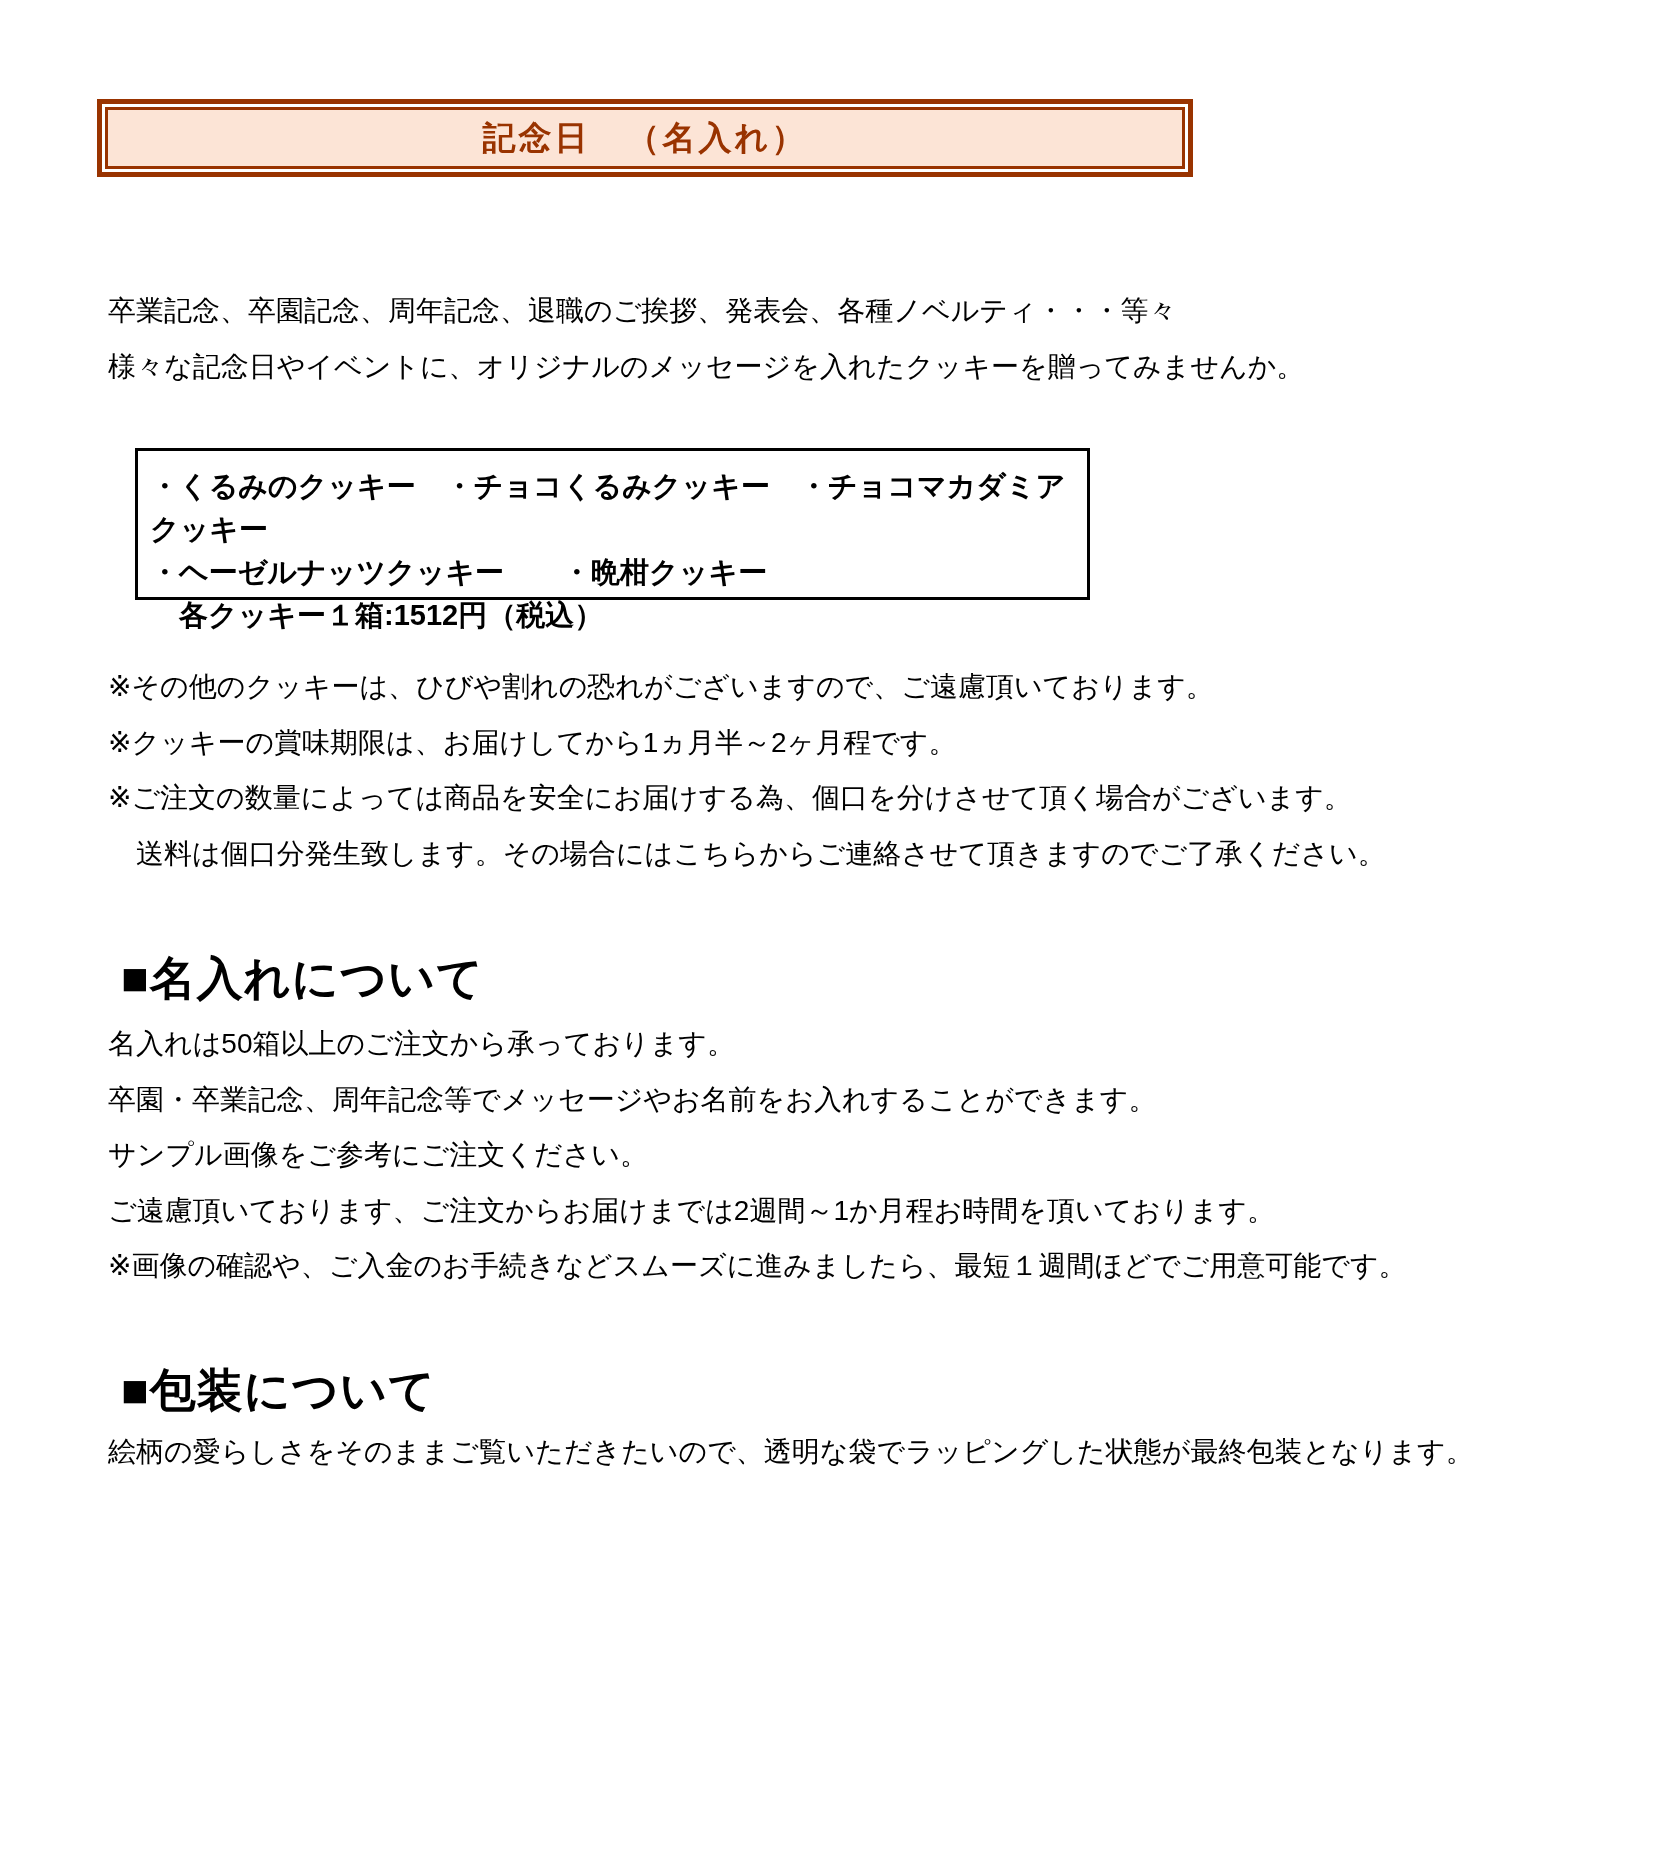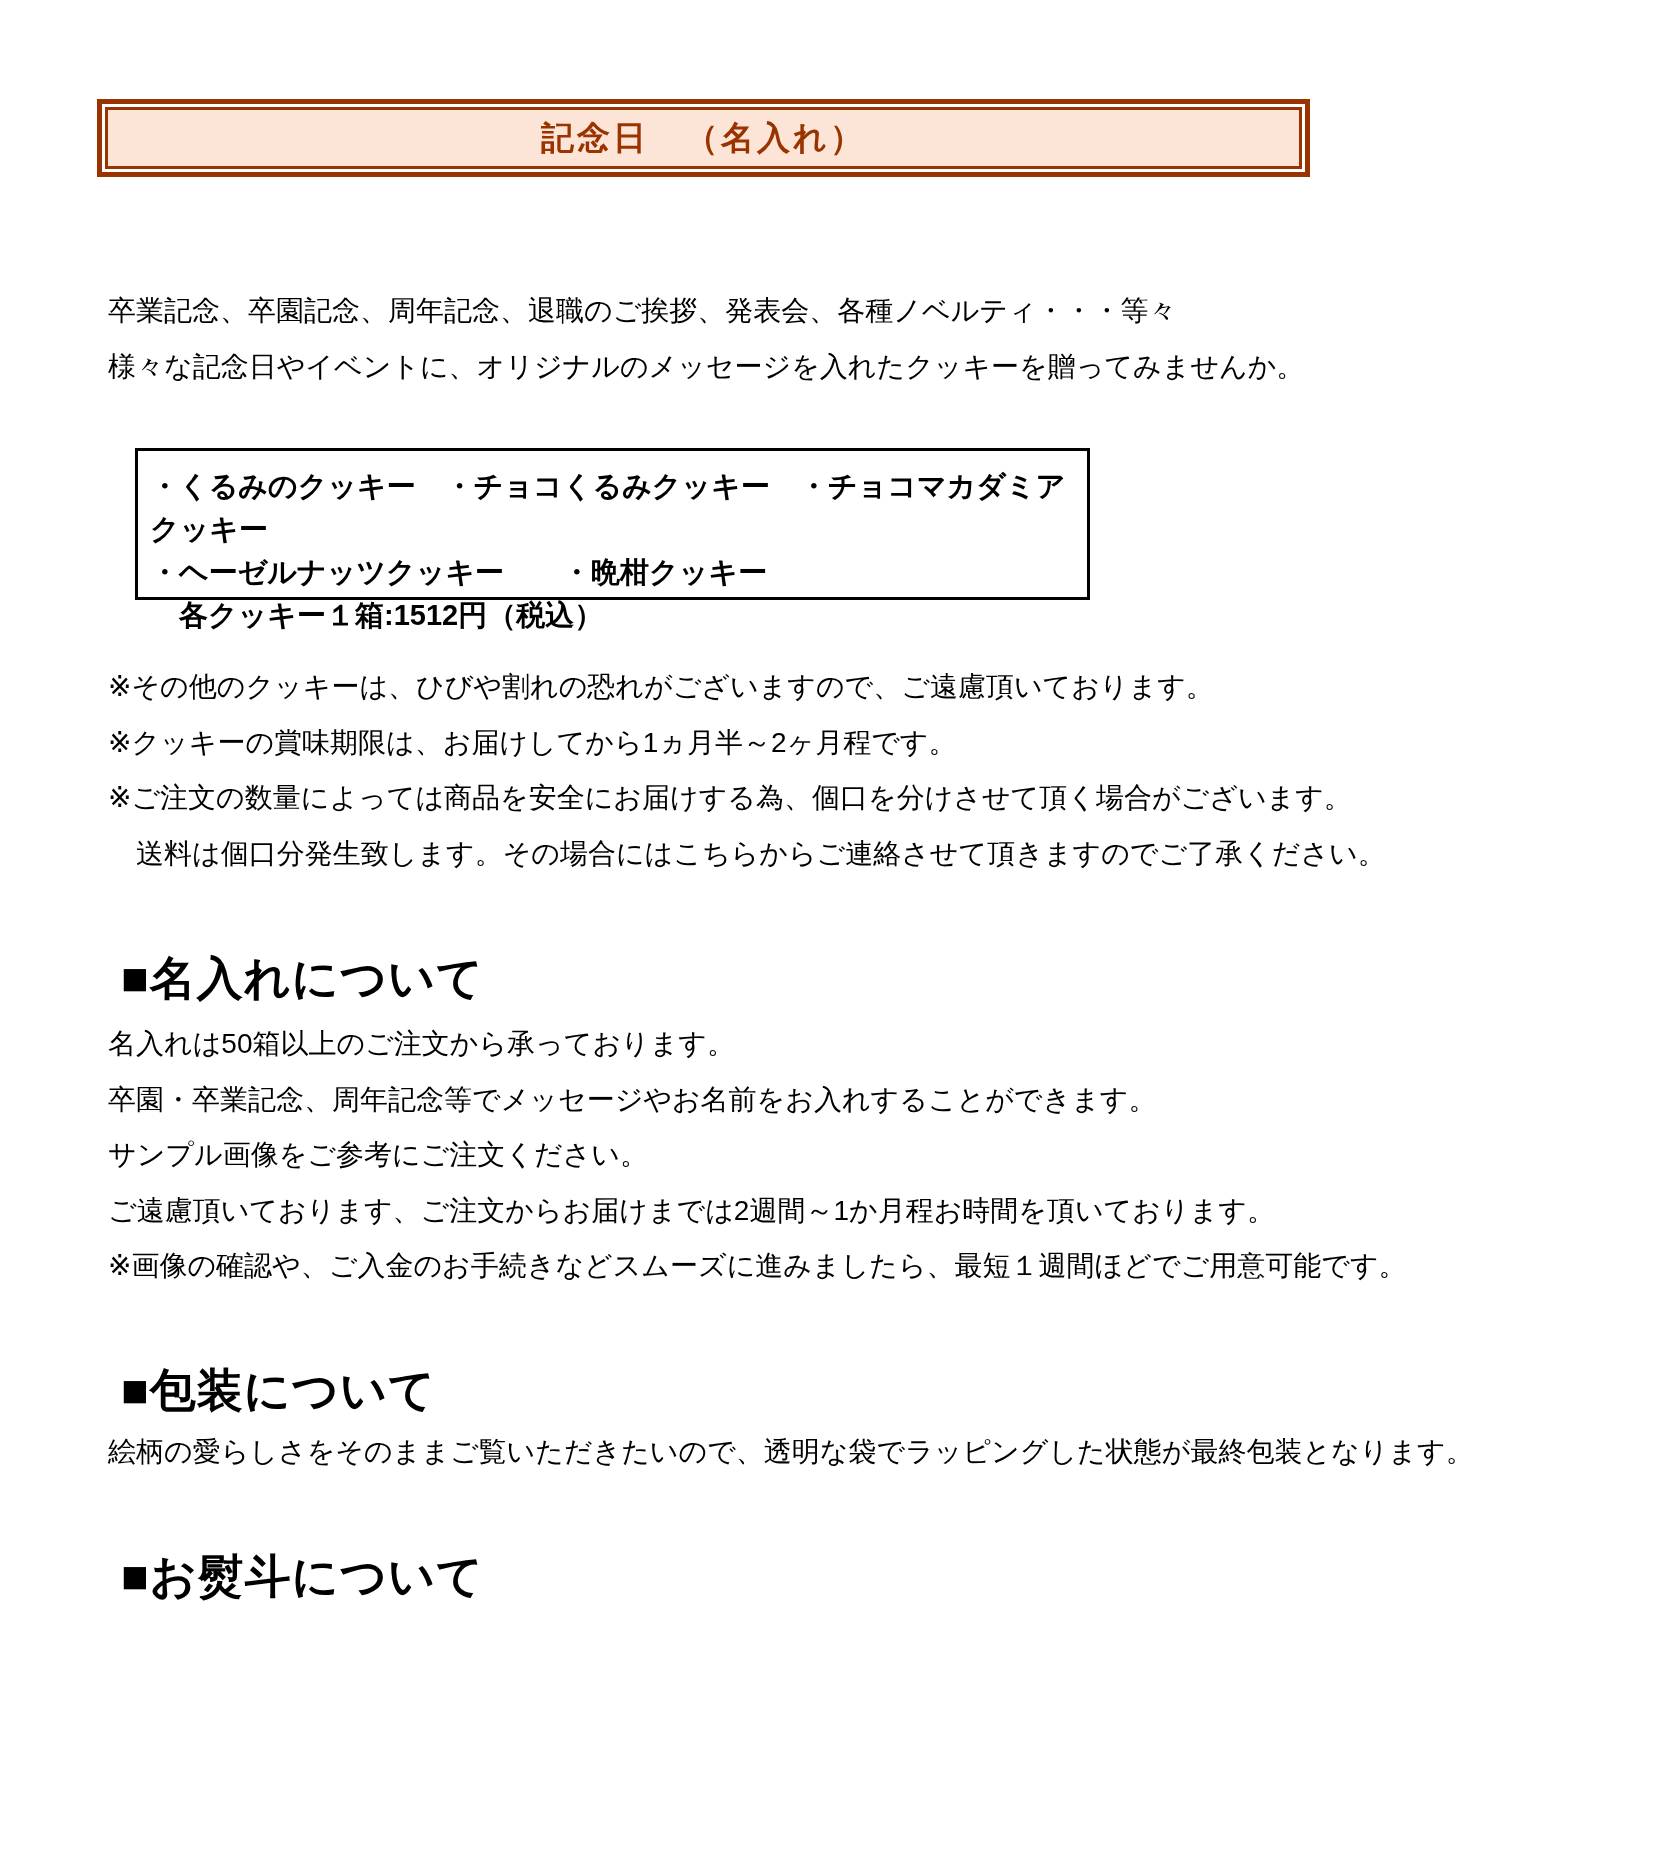--- a/index.html
+++ b/index.html
@@ -16,21 +16,21 @@
     background: #ffffff;
     overflow: hidden;
   }
   .abs { position: absolute; left: 108px; }
 
   
   #header-box {
     position: absolute;
     left: 97px;
     top: 99px;
-    width: 1213px;
+    width: 1096px;
     height: 78px;
     box-sizing: border-box;
     border: 5px solid #993300;
     padding: 3px;
     background: #ffffff;
   }
   #header-inner {
     box-sizing: border-box;
     width: 100%;
     height: 100%;
@@ -130,15 +130,14 @@
     <p class="line">サンプル画像をご参考にご注文ください。</p>
     <p class="line">ご遠慮頂いております、ご注文からお届けまでは2週間～1か月程お時間を頂いております。</p>
     <p class="line">※画像の確認や、ご入金のお手続きなどスムーズに進みましたら、最短１週間ほどでご用意可能です。</p>
   </section>
 
   <h2 id="h-housou" class="section-heading abs">■包装について</h2>
   <section id="b-housou" class="abs">
     <p class="line">絵柄の愛らしさをそのままご覧いただきたいので、透明な袋でラッピングした状態が最終包装となります。</p>
   </section>
 
-  <h2 id="h-noshi" class="section-heading abs">■お熨斗について</h2>
 
 </div>
 
 </body></html>

